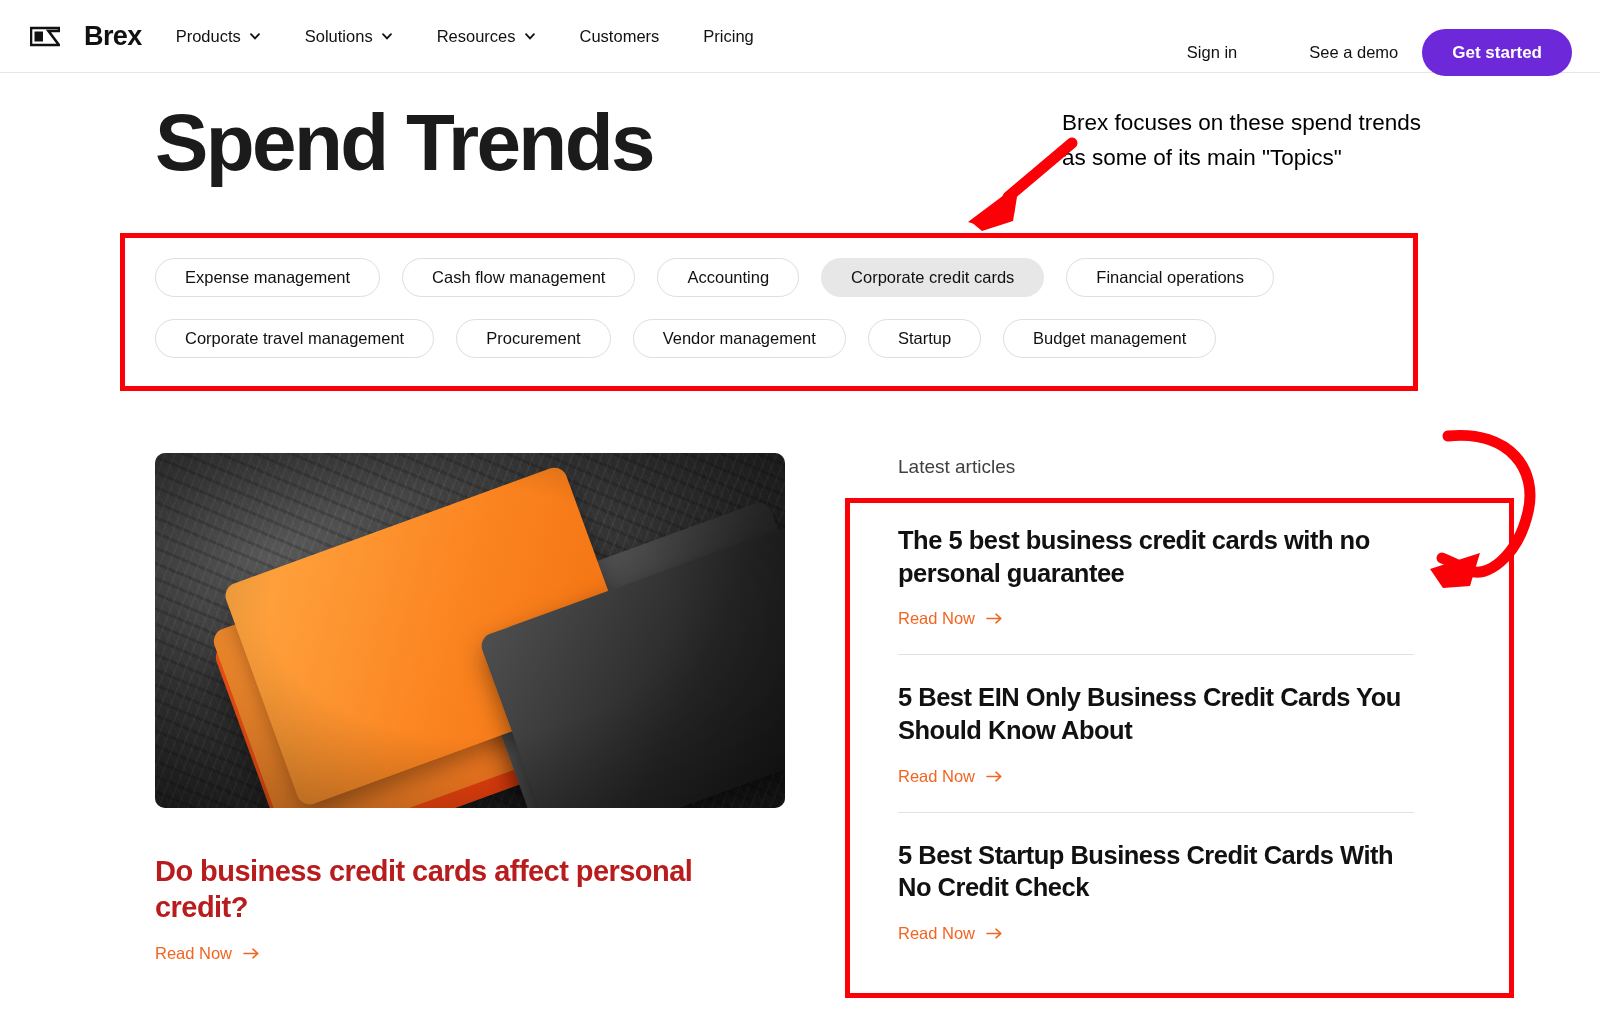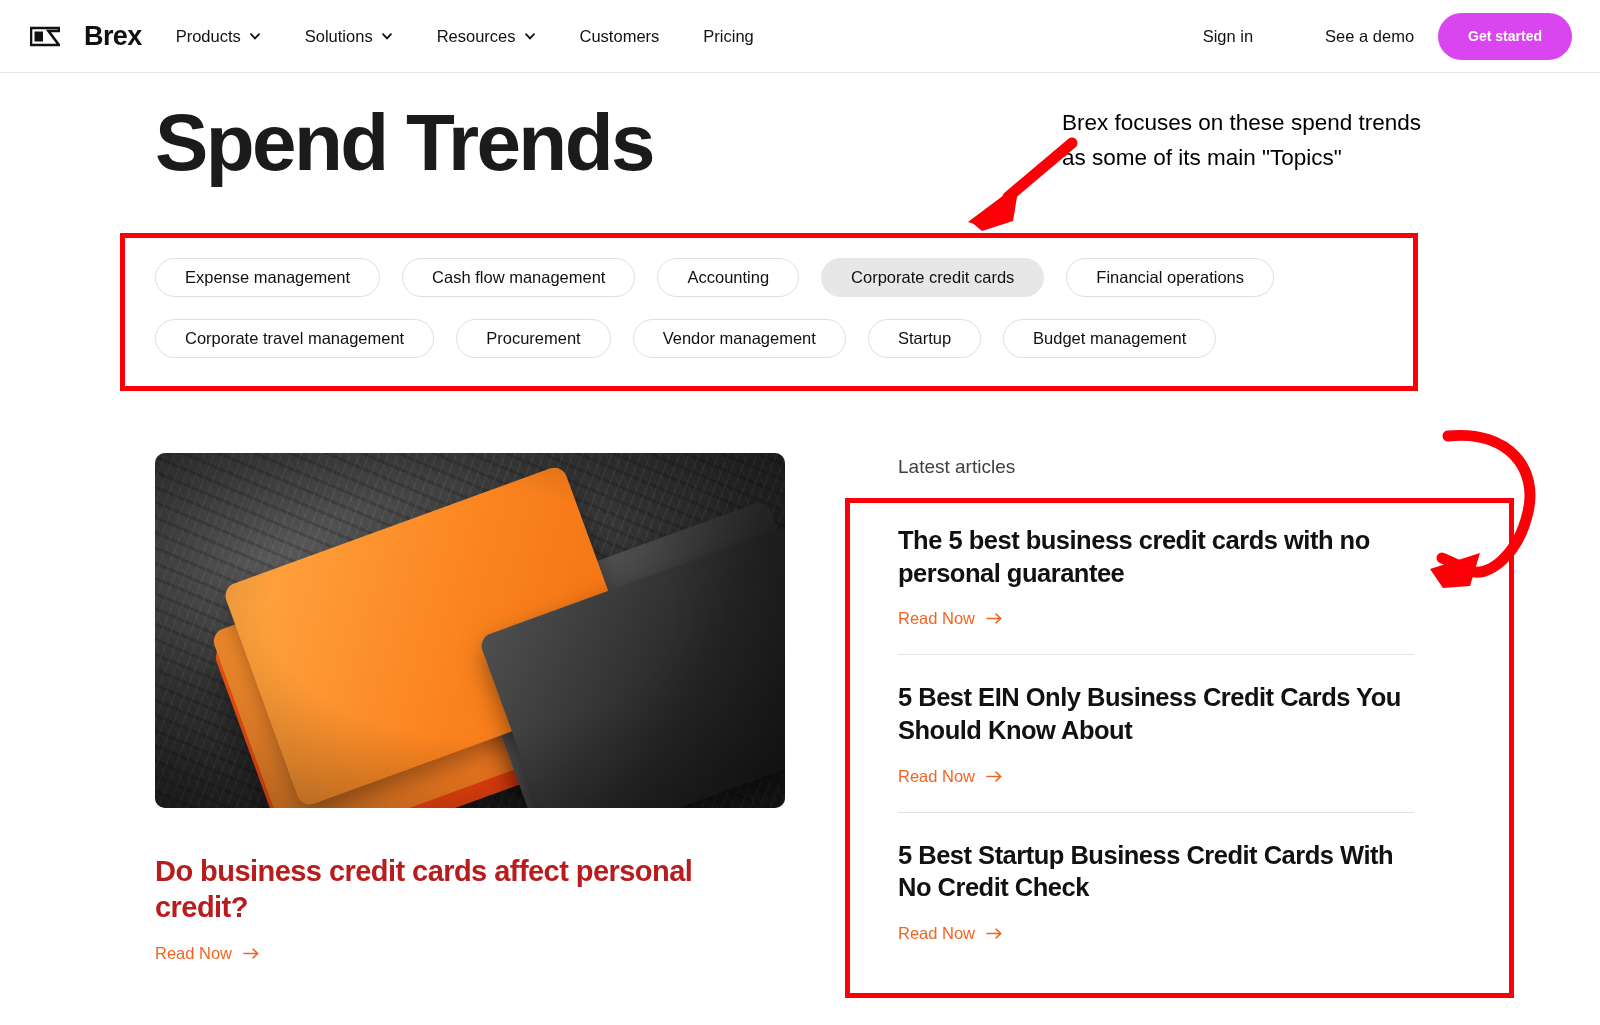--- a/index.html
+++ b/index.html
@@ -31,29 +31,29 @@
   .nav-links { display: flex; align-items: center; }
   .nav-link {
     display: flex; align-items: center; gap: 8px;
     font-size: 16.5px; color: #111111;
     padding: 6px 0; margin-right: 44px;
     cursor: pointer; white-space: nowrap;
   }
   .nav-link:last-child { margin-right: 0; }
   .chev { width: 12px; height: 12px; display: block; }
   .nav-right {
-    position: absolute; right: 28px; top: 0; height: 73px;
+    position: absolute; right: 28px; top: 16px; height: 73px;
     display: flex; align-items: center; justify-content: center;
   }
   .nav-right .nav-link { margin-right: 0; }
   .signin { margin-right: 72px !important; }
   .seedemo { margin-right: 24px !important; }
   .cta {
-    background: #d946ef; color: #ffffff;
-    font-size: 14px; font-weight: bold;
+    background: #6d28d9; color: #ffffff;
+    font-size: 17px; font-weight: bold;
     border: none; border-radius: 28px;
     padding: 0 30px; height: 47px; line-height: 47px;
     cursor: pointer; white-space: nowrap;
   }
 
   
   .hero-title {
     position: absolute; left: 155px; top: 103px;
     font-size: 80px; font-weight: bold; color: #1b1b1b;
     letter-spacing: -2.6px; line-height: 1;

